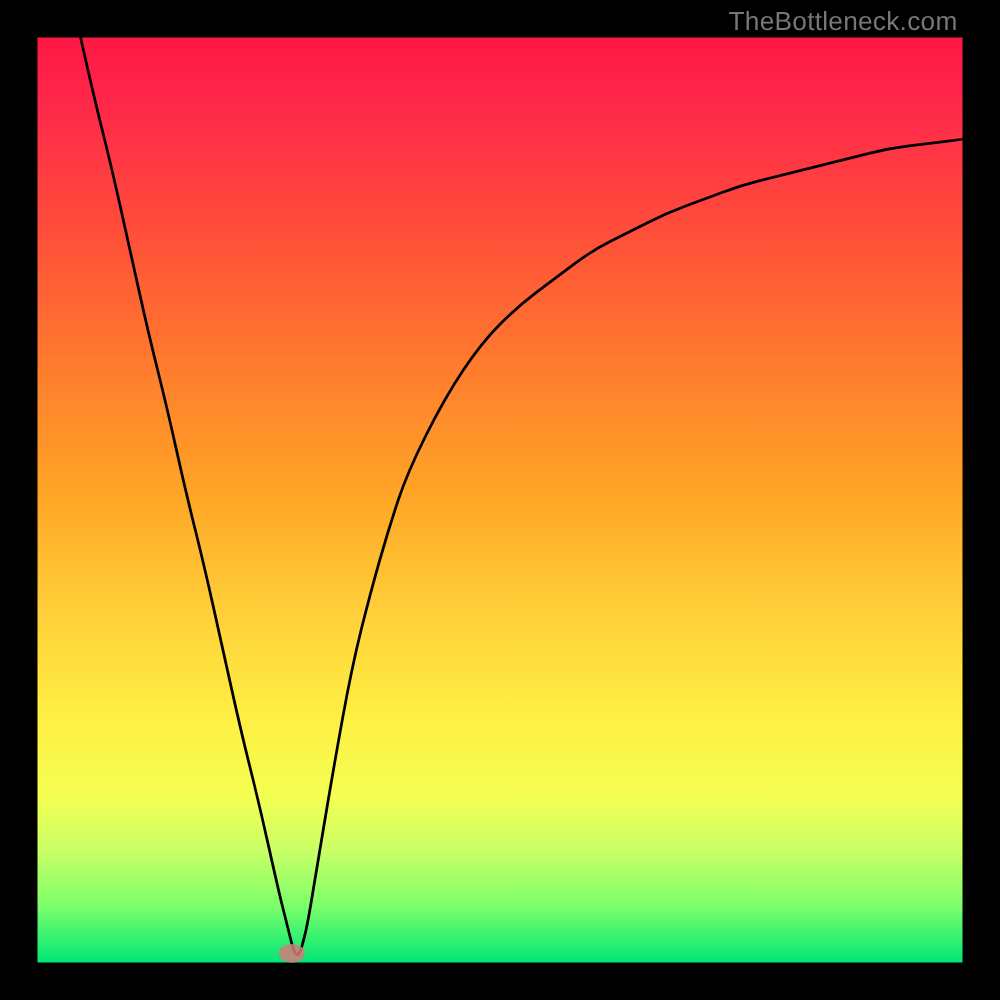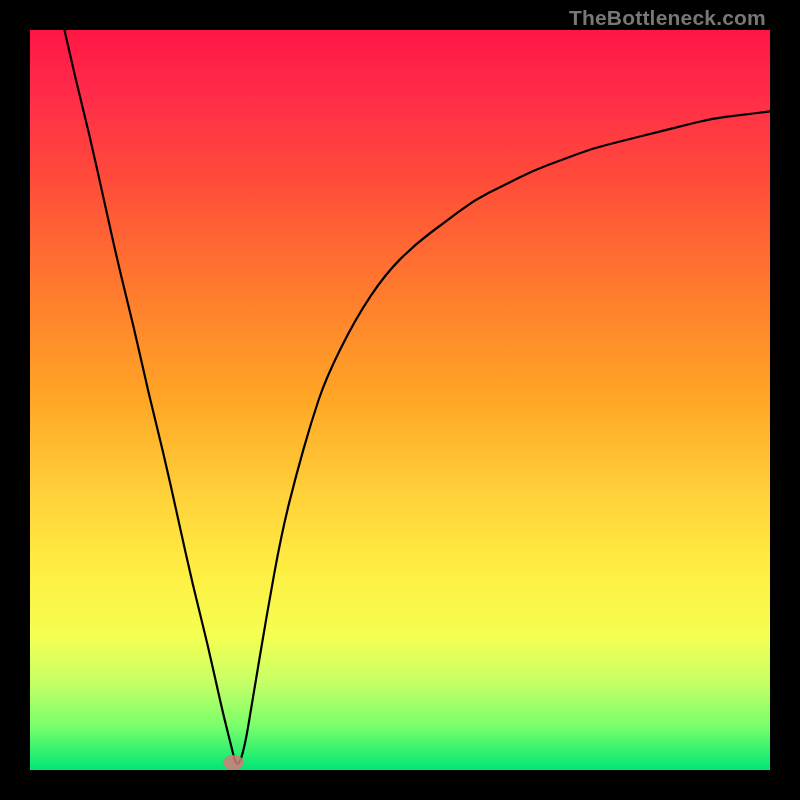--- a/index.html
+++ b/index.html
@@ -35,21 +35,21 @@
       #c8ff66 88%,
       #7aff6a 94%,
       #00e676 100%);
   }
   .watermark {
     position: absolute;
     top: 6px;
     right: 34px;
     color: #777;
     font-size: 21px;
-    font-weight: bold;
+    font-weight: normal;
     letter-spacing: 0.2px;
     text-align: center;
   }
   .svg-overlay {
     position: absolute;
     left: 0;
     top: 0;
     width: 740px;
     height: 740px;
     overflow: visible;

